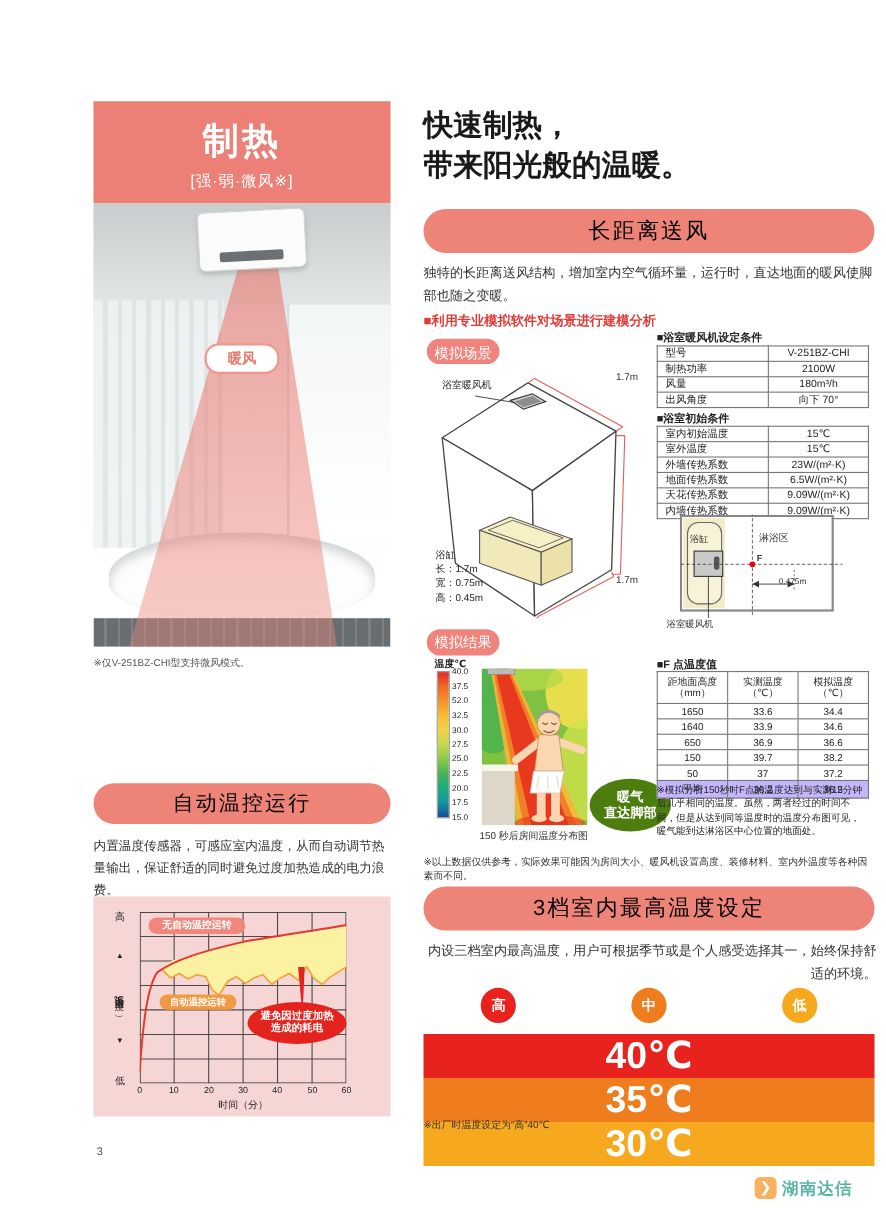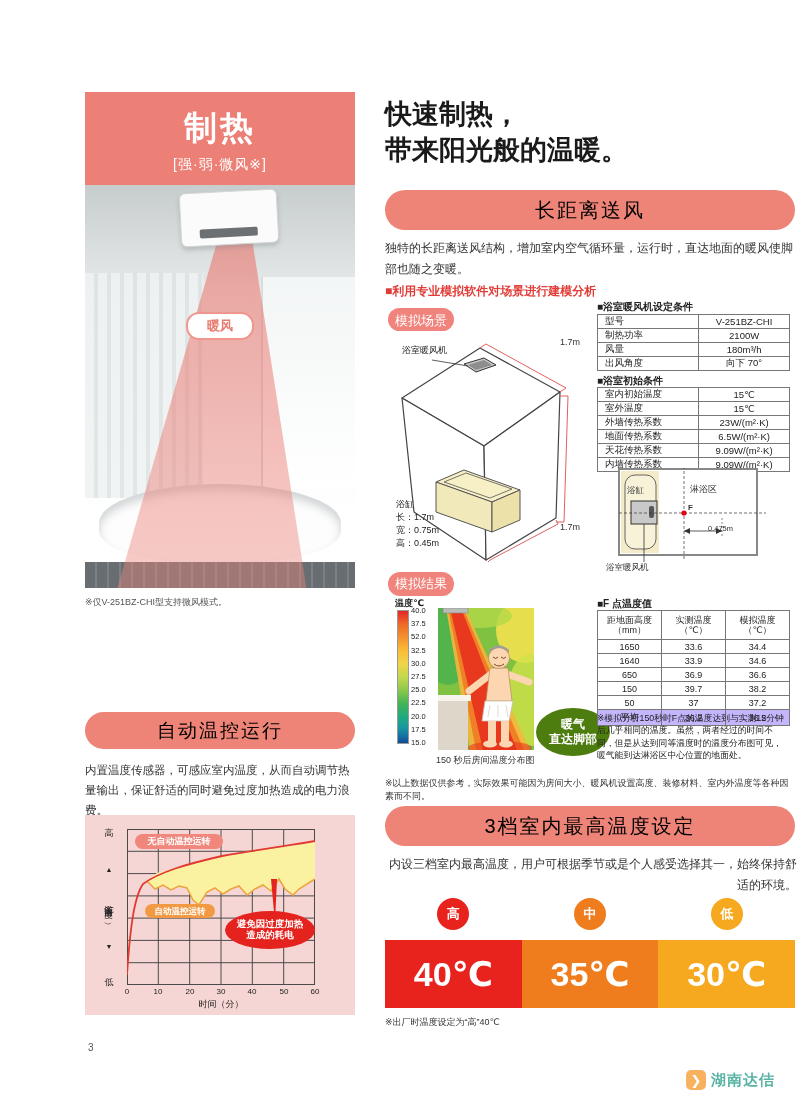--- a/index.html
+++ b/index.html
@@ -92,21 +92,21 @@
   .bubble-tail{left:540px;top:734px;width:0;height:0;border:7px solid transparent;border-right:14px solid #f2938d;transform:rotate(18deg);}
   .f-note{left:597px;top:712px;width:193px;font-size:8.8px;line-height:1.42;color:#222;}
   .disclaimer{left:385px;top:777px;width:412px;font-size:9px;color:#333;}
 
   .pill-temp{left:385px;top:806px;width:410px;height:40px;border-radius:20px;font-size:20px;line-height:40px;letter-spacing:2px;}
   .body-temp{left:385px;top:854px;width:412px;font-size:12px;line-height:1.72;text-align:right;}
   .levels{left:385px;top:898px;width:410px;height:38px;display:flex;}
   .levels .lv{flex:1;display:flex;justify-content:center;}
   .circle{width:32px;height:32px;border-radius:50%;color:#fff;font-size:13px;font-weight:bold;
           display:flex;align-items:center;justify-content:center;}
-  .blocks{left:385px;top:940px;width:410px;height:68px;display:flex;}
+  .blocks{left:385px;top:940px;width:410px;height:68px;display:flex;flex-direction:column;}
   .blocks .blk{flex:1;color:#fff;font-size:34px;font-weight:bold;display:flex;align-items:center;justify-content:center;}
   .temp-note{left:385px;top:1016px;font-size:9px;color:#333;}
 
   .logo{left:686px;top:1070px;display:flex;align-items:center;opacity:.82;}
   .logo-icon{width:20px;height:20px;background:#f6a13c;border-radius:5px;color:#fff;font-size:13px;
              display:flex;align-items:center;justify-content:center;font-weight:bold;}
   .logo-text{margin-left:5px;font-size:15px;font-weight:bold;color:#35a392;letter-spacing:1px;}
 </style>
 </head>
 <body>

